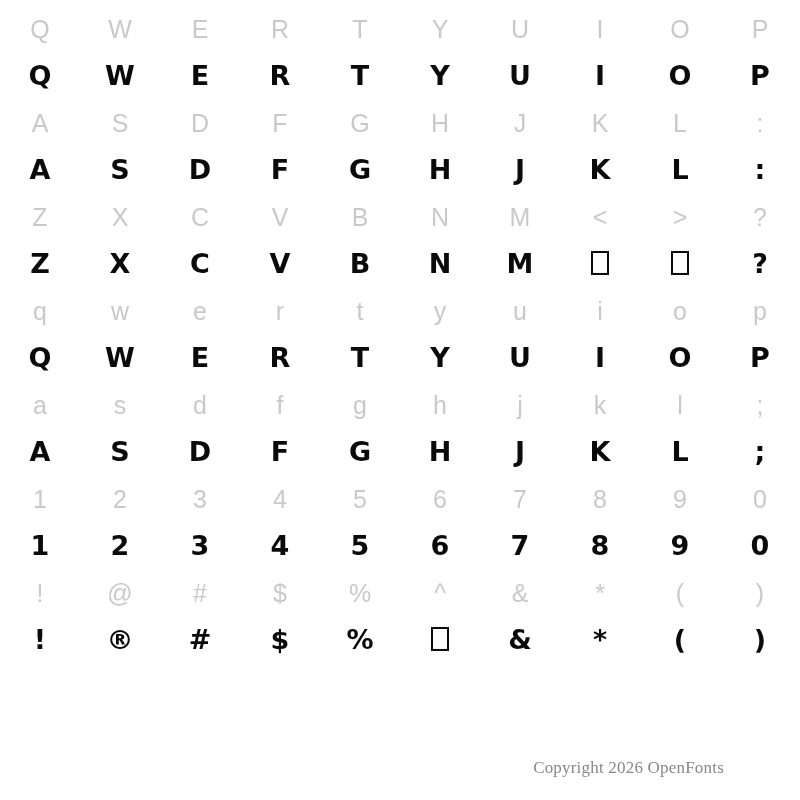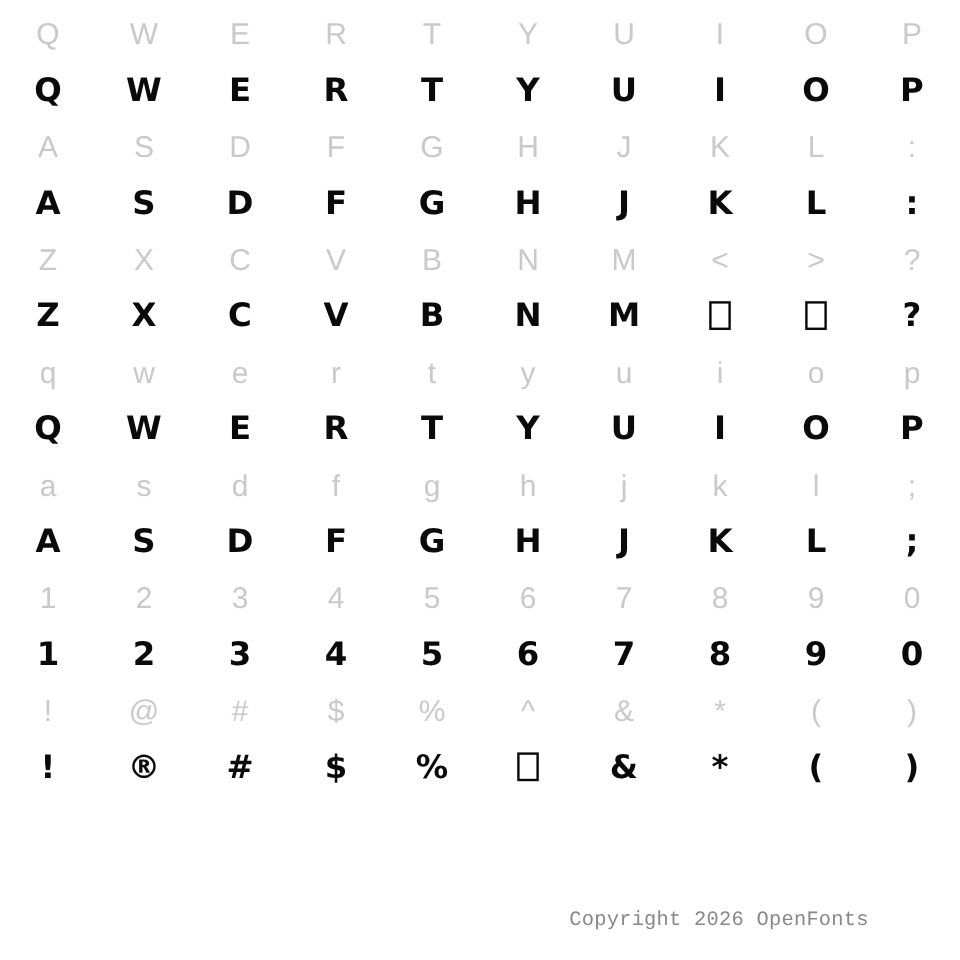--- a/index.html
+++ b/index.html
@@ -64,21 +64,21 @@
   .copyright {
     position: absolute;
     left: 0;
     top: 758px;
     width: 800px;
     text-align: right;
     padding-right: 76px;
     box-sizing: border-box;
     font-size: 17px;
     color: #888888;
-    font-family: Liberation Mono, monospace;
+    font-family: Liberation Serif, serif;
     letter-spacing: 0.2px;
   }
 </style>
 </head>
 <body>
 
 <div id="sheet">
 
   <div class="grid">
 

